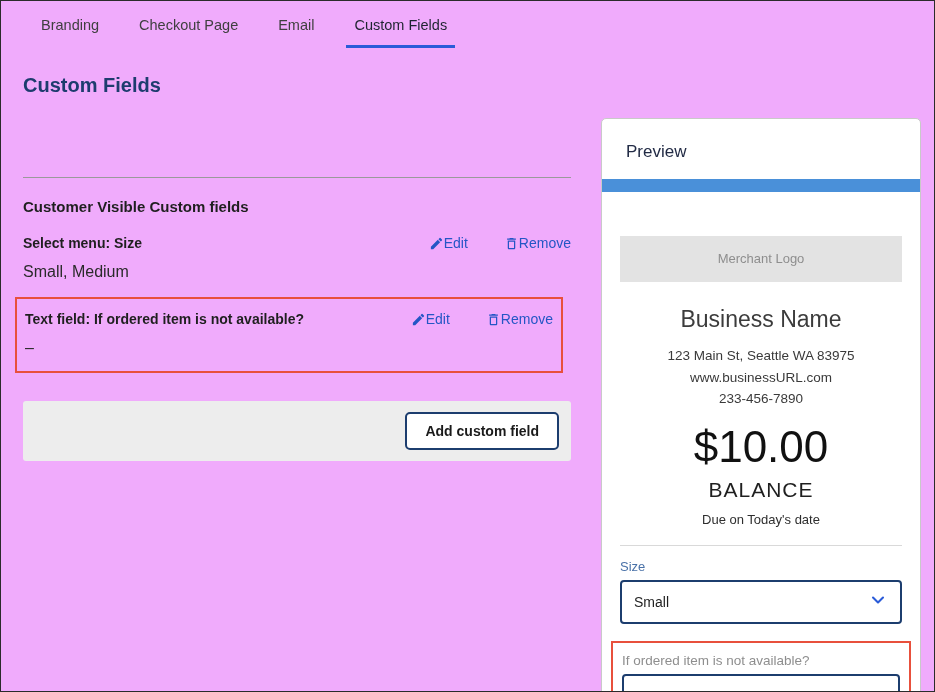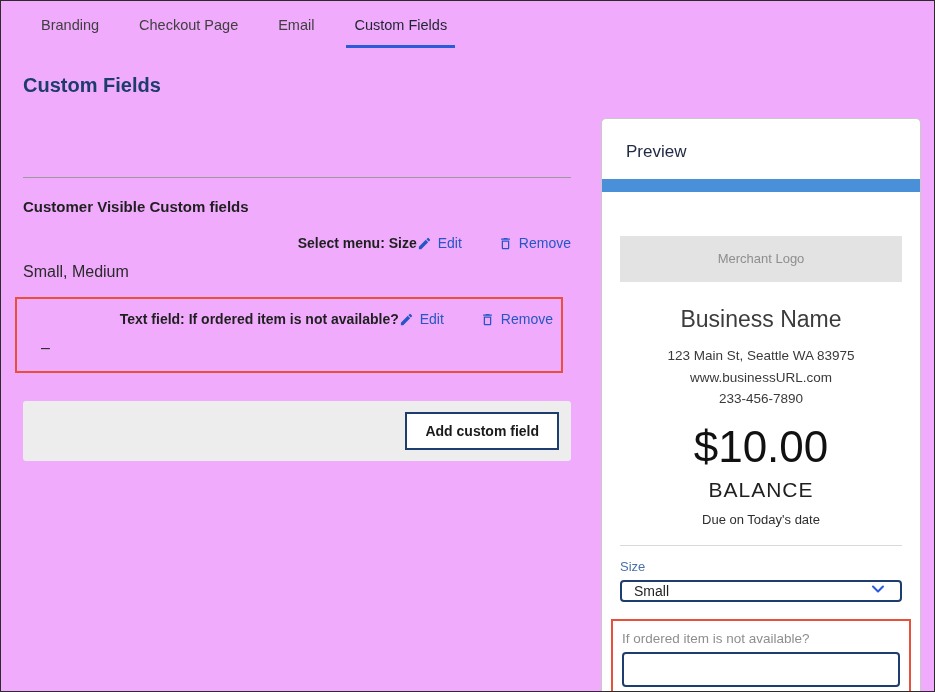--- a/index.html
+++ b/index.html
@@ -60,54 +60,53 @@
   .section-title {
     margin-top: 20px;
     font-size: 15px;
     font-weight: 700;
     color: #1f1f1f;
   }
   .field-row { margin-top: 20px; }
   .row-top {
     display: flex;
     align-items: center;
-    justify-content: flex-end;
+    justify-content: space-between;
   }
   .field-title { font-size: 14px; font-weight: 700; color: #1f1f1f; }
   .actions { display: flex; align-items: center; gap: 36px; }
   .action-link {
     display: inline-flex;
     align-items: center;
-    gap: 6px;
     color: #2456c5;
     font-size: 14px;
     text-decoration: none;
     cursor: pointer;
   }
   .action-link svg { display: block; }
   .field-value { margin-top: 12px; font-size: 16px; color: #2a2a2a; }
   .field-row.highlighted {
     border: 2px solid #e8503c;
     margin-left: -8px;
     margin-right: 8px;
-    padding: 12px 8px 14px 24px;
+    padding: 12px 8px 14px 8px;
     margin-top: 16px;
   }
   .add-bar {
     margin-top: 28px;
     background: #ededed;
     border-radius: 3px;
     padding: 11px 12px;
     display: flex;
     justify-content: flex-end;
   }
   .add-button {
     background: #fff;
     border: 2px solid #1c3d6e;
-    border-radius: 0;
+    border-radius: 5px;
     padding: 9px 18px;
     font-size: 14px;
     font-weight: 700;
     color: #1a1a1a;
     font-family: "Liberation Sans", sans-serif;
     cursor: pointer;
   }
 
   
   .preview-card {
@@ -174,21 +173,21 @@
   }
   .size-label {
     margin-top: 13px;
     font-size: 13px;
     color: #4a72a8;
   }
   .size-select {
     margin-top: 6px;
     border: 2px solid #1c3d6e;
     border-radius: 4px;
-    height: 22px;
+    height: 44px;
     display: flex;
     align-items: center;
     justify-content: space-between;
     padding: 0 12px;
     font-size: 14px;
     color: #1f1f1f;
     cursor: pointer;
     background: #fff;
   }
   .highlight-box {

